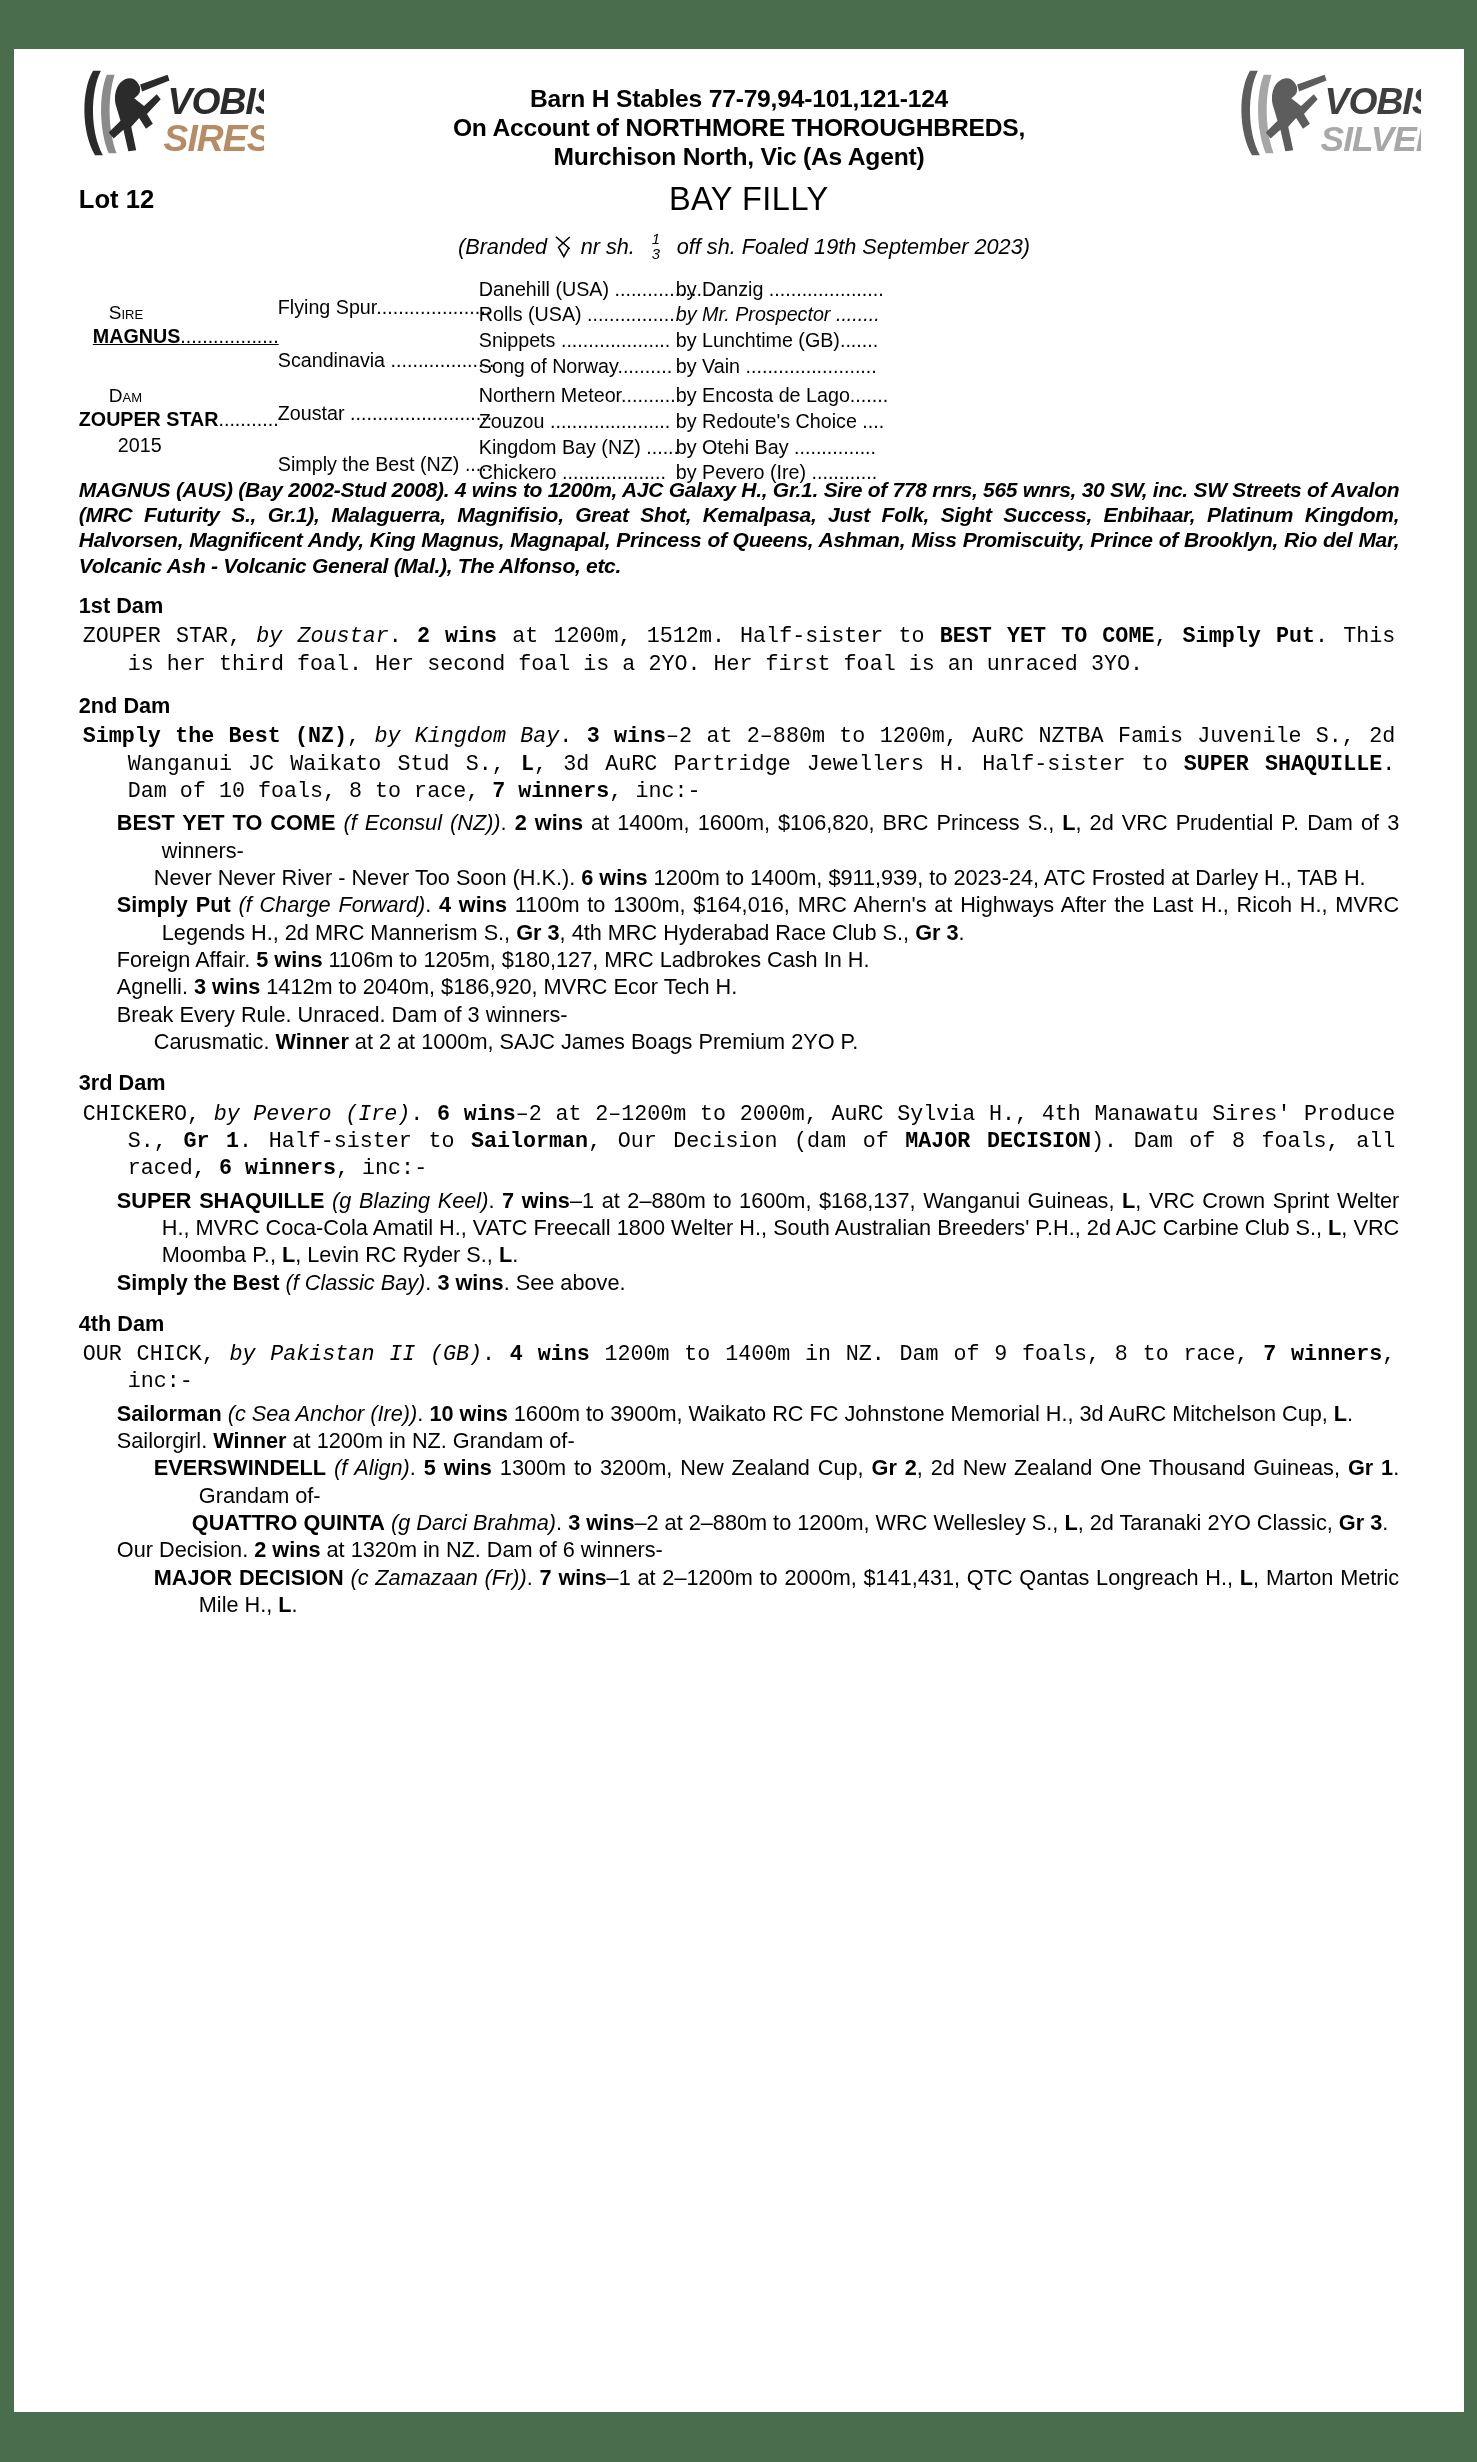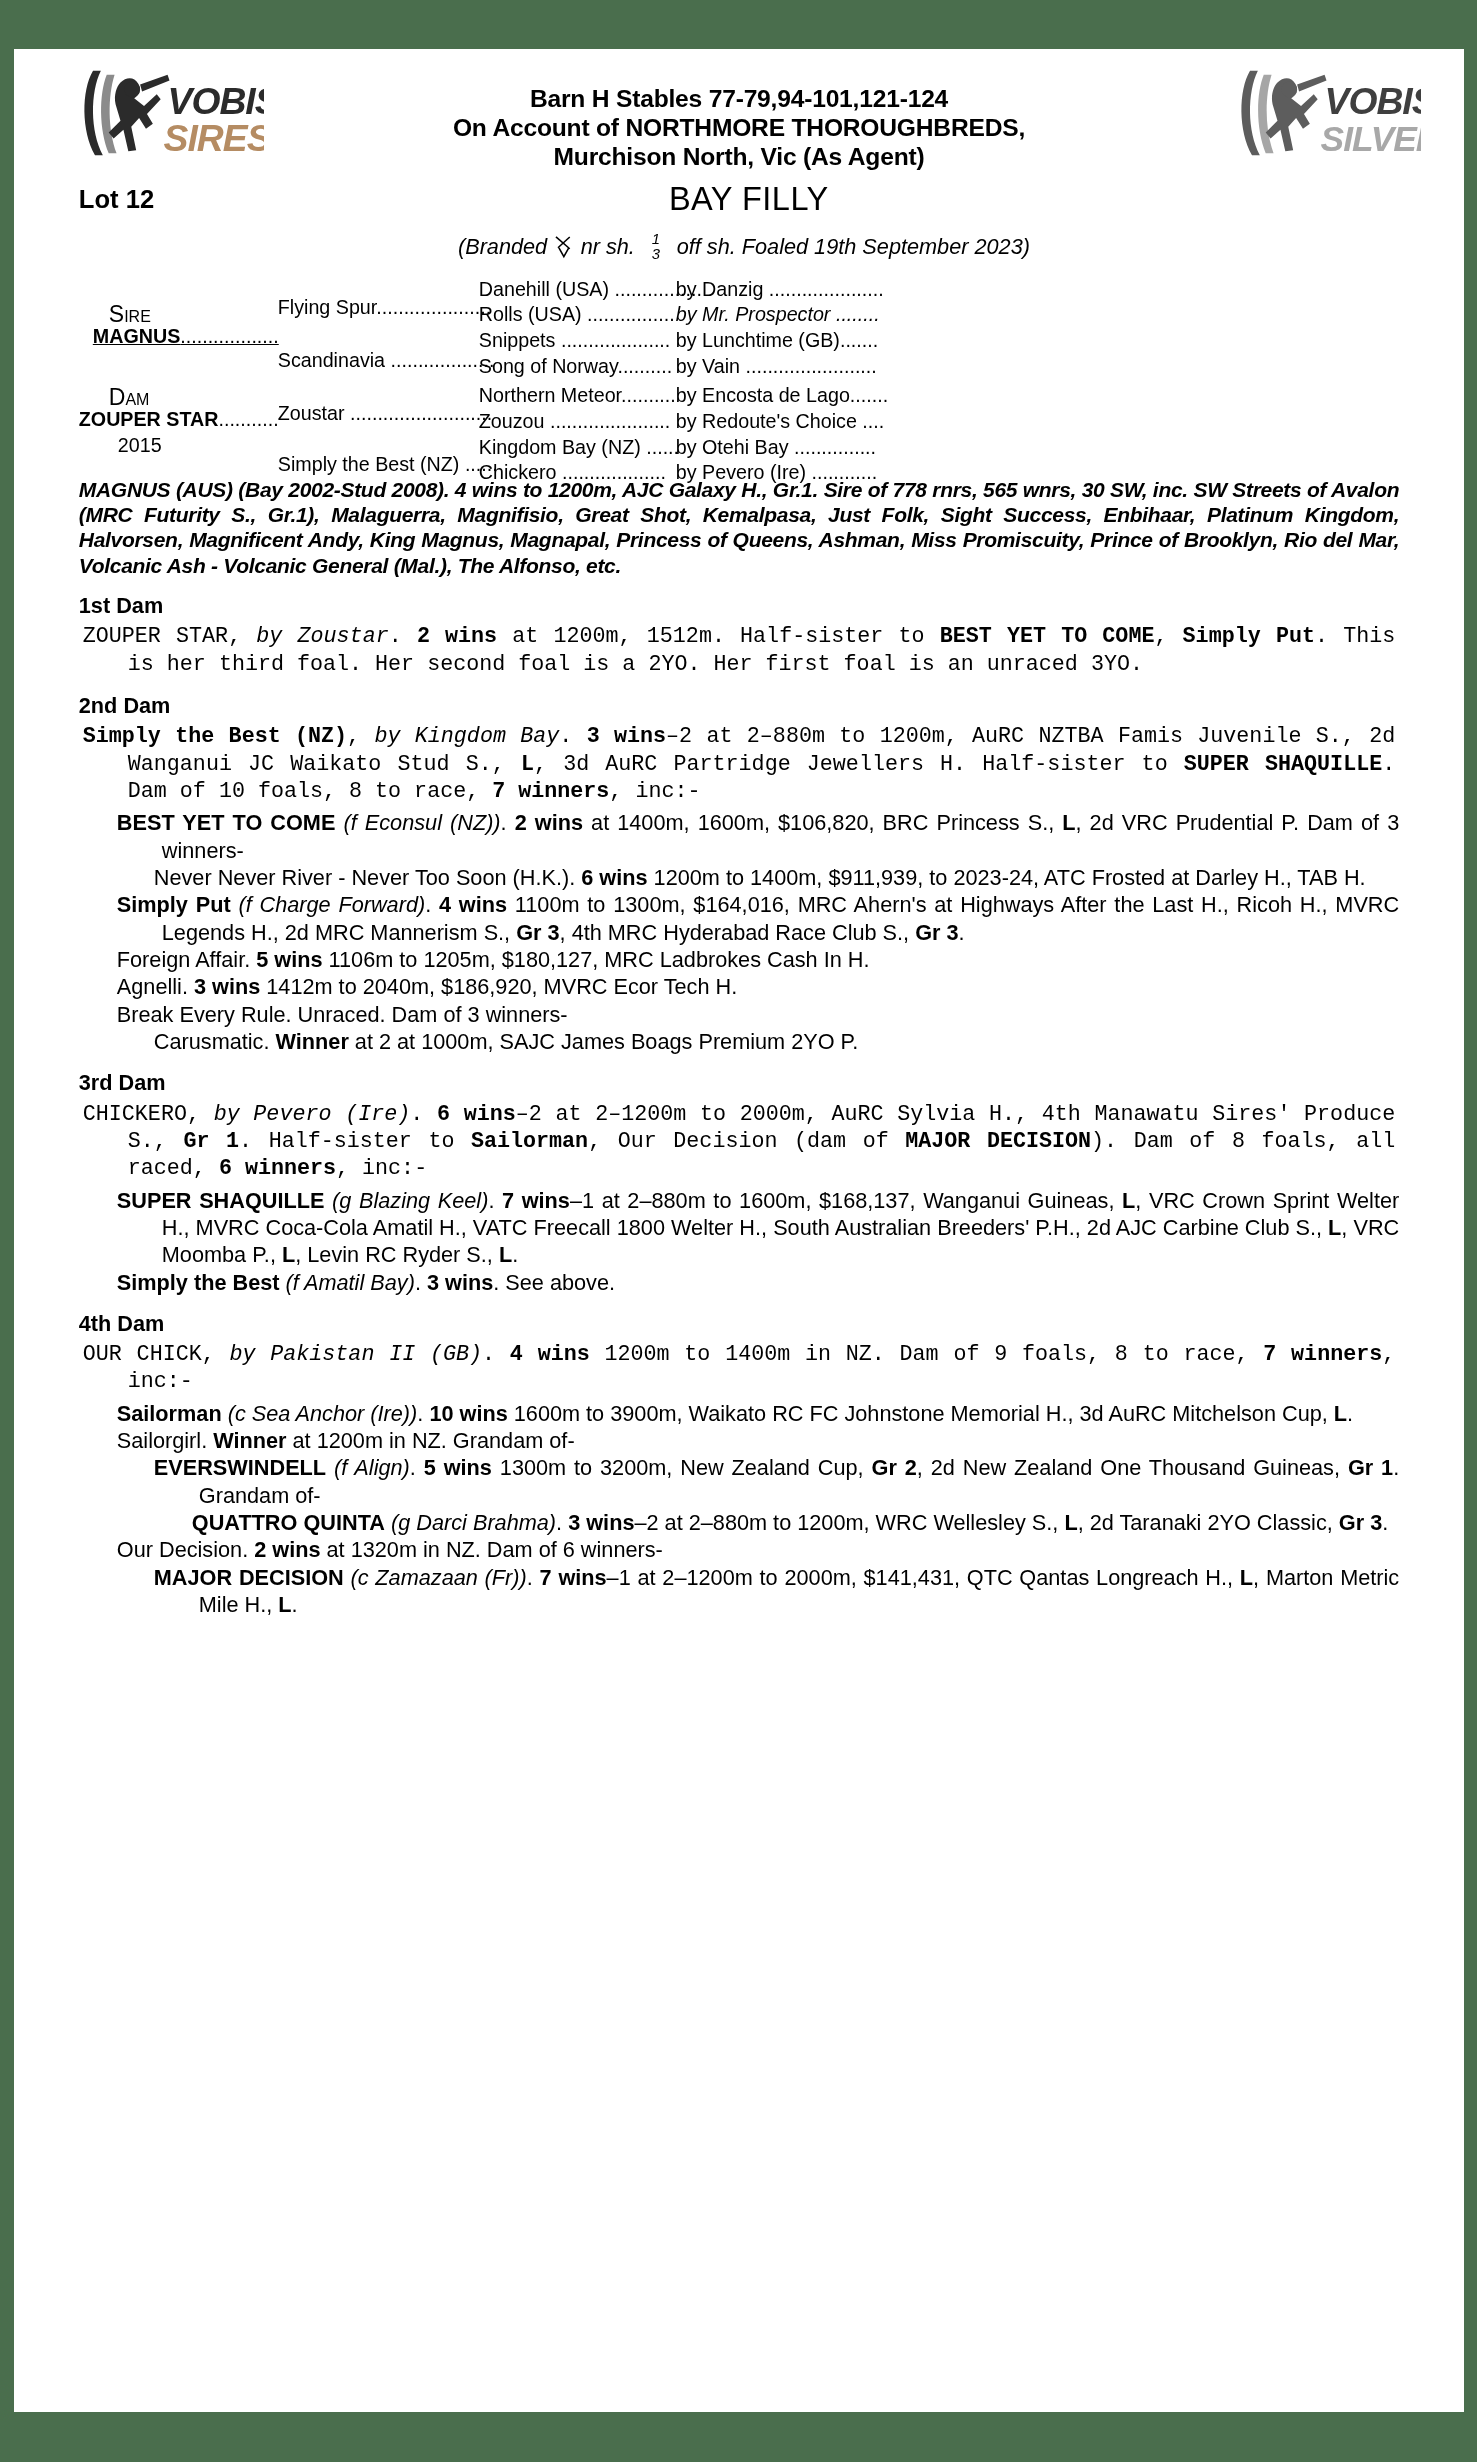--- a/index.html
+++ b/index.html
@@ -133,21 +133,21 @@
   
   .ped {
     margin-top: 15.8px;
     position: relative;
     height: 187px;
     font-size: 19.7px;
   }
 
   .lbl-sm {
     font-variant: small-caps;
-    font-size: 23px;
+    font-size: 19px;
   }
   .bold { font-weight: bold; }
 
   
   .pcell { position: absolute; white-space: nowrap; font-size: 19.7px; }
 
   
   .sirepara {
     margin: 11.8px 65px 0 65px;
     font-size: 21px;
@@ -339,21 +339,21 @@
         <p class="lvl2"><span style="font-weight: bold;">BEST YET TO COME</span><span> </span><span style="font-style: italic;">(f Econsul (NZ))</span><span>. </span><span style="font-weight: bold;">2 wins</span><span> at 1400m, 1600m, $106,820, BRC Princess S., </span><span style="font-weight: bold;">L</span><span>, 2d VRC Prudential P. Dam of 3 winners-</span></p>
         <p class="lvl3"><span>Never Never River - Never Too Soon (H.K.). </span><span style="font-weight: bold;">6 wins</span><span> 1200m to 1400m, $911,939, to 2023-24, ATC Frosted at Darley H., TAB H.</span></p>
         <p class="lvl2"><span style="font-weight: bold;">Simply Put</span><span> </span><span style="font-style: italic;">(f Charge Forward)</span><span>. </span><span style="font-weight: bold;">4 wins</span><span> 1100m to 1300m, $164,016, MRC Ahern's at Highways After the Last H., Ricoh H., MVRC Legends H., 2d MRC Mannerism S., </span><span style="font-weight: bold;">Gr 3</span><span>, 4th MRC Hyderabad Race Club S., </span><span style="font-weight: bold;">Gr 3</span><span>.</span></p>
         <p class="lvl2 nojust"><span>Foreign Affair. </span><span style="font-weight: bold;">5 wins</span><span> 1106m to 1205m, $180,127, MRC Ladbrokes Cash In H.</span></p>
         <p class="lvl2 nojust"><span>Agnelli. </span><span style="font-weight: bold;">3 wins</span><span> 1412m to 2040m, $186,920, MVRC Ecor Tech H.</span></p>
         <p class="lvl2 nojust"><span>Break Every Rule. Unraced. Dam of 3 winners-</span></p>
         <p class="lvl3 nojust"><span>Carusmatic. </span><span style="font-weight: bold;">Winner</span><span> at 2 at 1000m, SAJC James Boags Premium 2YO P.</span></p>
         <div class="damhead">3rd Dam</div>
         <p class="lvl1"><span>CHICKERO, </span><span style="font-style: italic;">by Pevero (Ire)</span><span>. </span><span style="font-weight: bold;">6 wins</span><span>–2 at 2–1200m to 2000m, AuRC Sylvia H., 4th Manawatu Sires' Produce S., </span><span style="font-weight: bold;">Gr 1</span><span>. Half-sister to </span><span style="font-weight: bold;">Sailorman</span><span>, Our Decision (dam of </span><span style="font-weight: bold;">MAJOR DECISION</span><span>). Dam of 8 foals, all raced, </span><span style="font-weight: bold;">6 winners</span><span>, inc:-</span></p>
         <p class="lvl2"><span style="font-weight: bold;">SUPER SHAQUILLE</span><span> </span><span style="font-style: italic;">(g Blazing Keel)</span><span>. </span><span style="font-weight: bold;">7 wins</span><span>–1 at 2–880m to 1600m, $168,137, Wanganui Guineas, </span><span style="font-weight: bold;">L</span><span>, VRC Crown Sprint Welter H., MVRC Coca-Cola Amatil H., VATC Freecall 1800 Welter H., South Australian Breeders' P.H., 2d AJC Carbine Club S., </span><span style="font-weight: bold;">L</span><span>, VRC Moomba P., </span><span style="font-weight: bold;">L</span><span>, Levin RC Ryder S., </span><span style="font-weight: bold;">L</span><span>.</span></p>
-        <p class="lvl2 nojust"><span style="font-weight: bold;">Simply the Best</span><span> </span><span style="font-style: italic;">(f Amatil Bay)</span><span>. </span><span style="font-weight: bold;">3 wins</span><span>. See above.</span></p>
+        <p class="lvl2 nojust"><span style="font-weight: bold;">Simply the Best</span><span> </span><span style="font-style: italic;">(f Classic Bay)</span><span>. </span><span style="font-weight: bold;">3 wins</span><span>. See above.</span></p>
         <div class="damhead">4th Dam</div>
         <p class="lvl1"><span>OUR CHICK, </span><span style="font-style: italic;">by Pakistan II (GB)</span><span>. </span><span style="font-weight: bold;">4 wins</span><span> 1200m to 1400m in NZ. Dam of 9 foals, 8 to race, </span><span style="font-weight: bold;">7 winners</span><span>, inc:-</span></p>
         <p class="lvl2"><span style="font-weight: bold;">Sailorman</span><span> </span><span style="font-style: italic;">(c Sea Anchor (Ire))</span><span>. </span><span style="font-weight: bold;">10 wins</span><span> 1600m to 3900m, Waikato RC FC Johnstone Memorial H., 3d AuRC Mitchelson Cup, </span><span style="font-weight: bold;">L</span><span>.</span></p>
         <p class="lvl2 nojust"><span>Sailorgirl. </span><span style="font-weight: bold;">Winner</span><span> at 1200m in NZ. Grandam of-</span></p>
         <p class="lvl3"><span style="font-weight: bold;">EVERSWINDELL</span><span> </span><span style="font-style: italic;">(f Align)</span><span>. </span><span style="font-weight: bold;">5 wins</span><span> 1300m to 3200m, New Zealand Cup, </span><span style="font-weight: bold;">Gr 2</span><span>, 2d New Zealand One Thousand Guineas, </span><span style="font-weight: bold;">Gr 1</span><span>. Grandam of-</span></p>
         <p class="lvl4"><span style="font-weight: bold;">QUATTRO QUINTA</span><span> </span><span style="font-style: italic;">(g Darci Brahma)</span><span>. </span><span style="font-weight: bold;">3 wins</span><span>–2 at 2–880m to 1200m, WRC Wellesley S., </span><span style="font-weight: bold;">L</span><span>, 2d Taranaki 2YO Classic, </span><span style="font-weight: bold;">Gr 3</span><span>.</span></p>
         <p class="lvl2 nojust"><span>Our Decision. </span><span style="font-weight: bold;">2 wins</span><span> at 1320m in NZ. Dam of 6 winners-</span></p>
         <p class="lvl3"><span style="font-weight: bold;">MAJOR DECISION</span><span> </span><span style="font-style: italic;">(c Zamazaan (Fr))</span><span>. </span><span style="font-weight: bold;">7 wins</span><span>–1 at 2–1200m to 2000m, $141,431, QTC Qantas Longreach H., </span><span style="font-weight: bold;">L</span><span>, Marton Metric Mile H., </span><span style="font-weight: bold;">L</span><span>.</span></p>
       </div>
 

